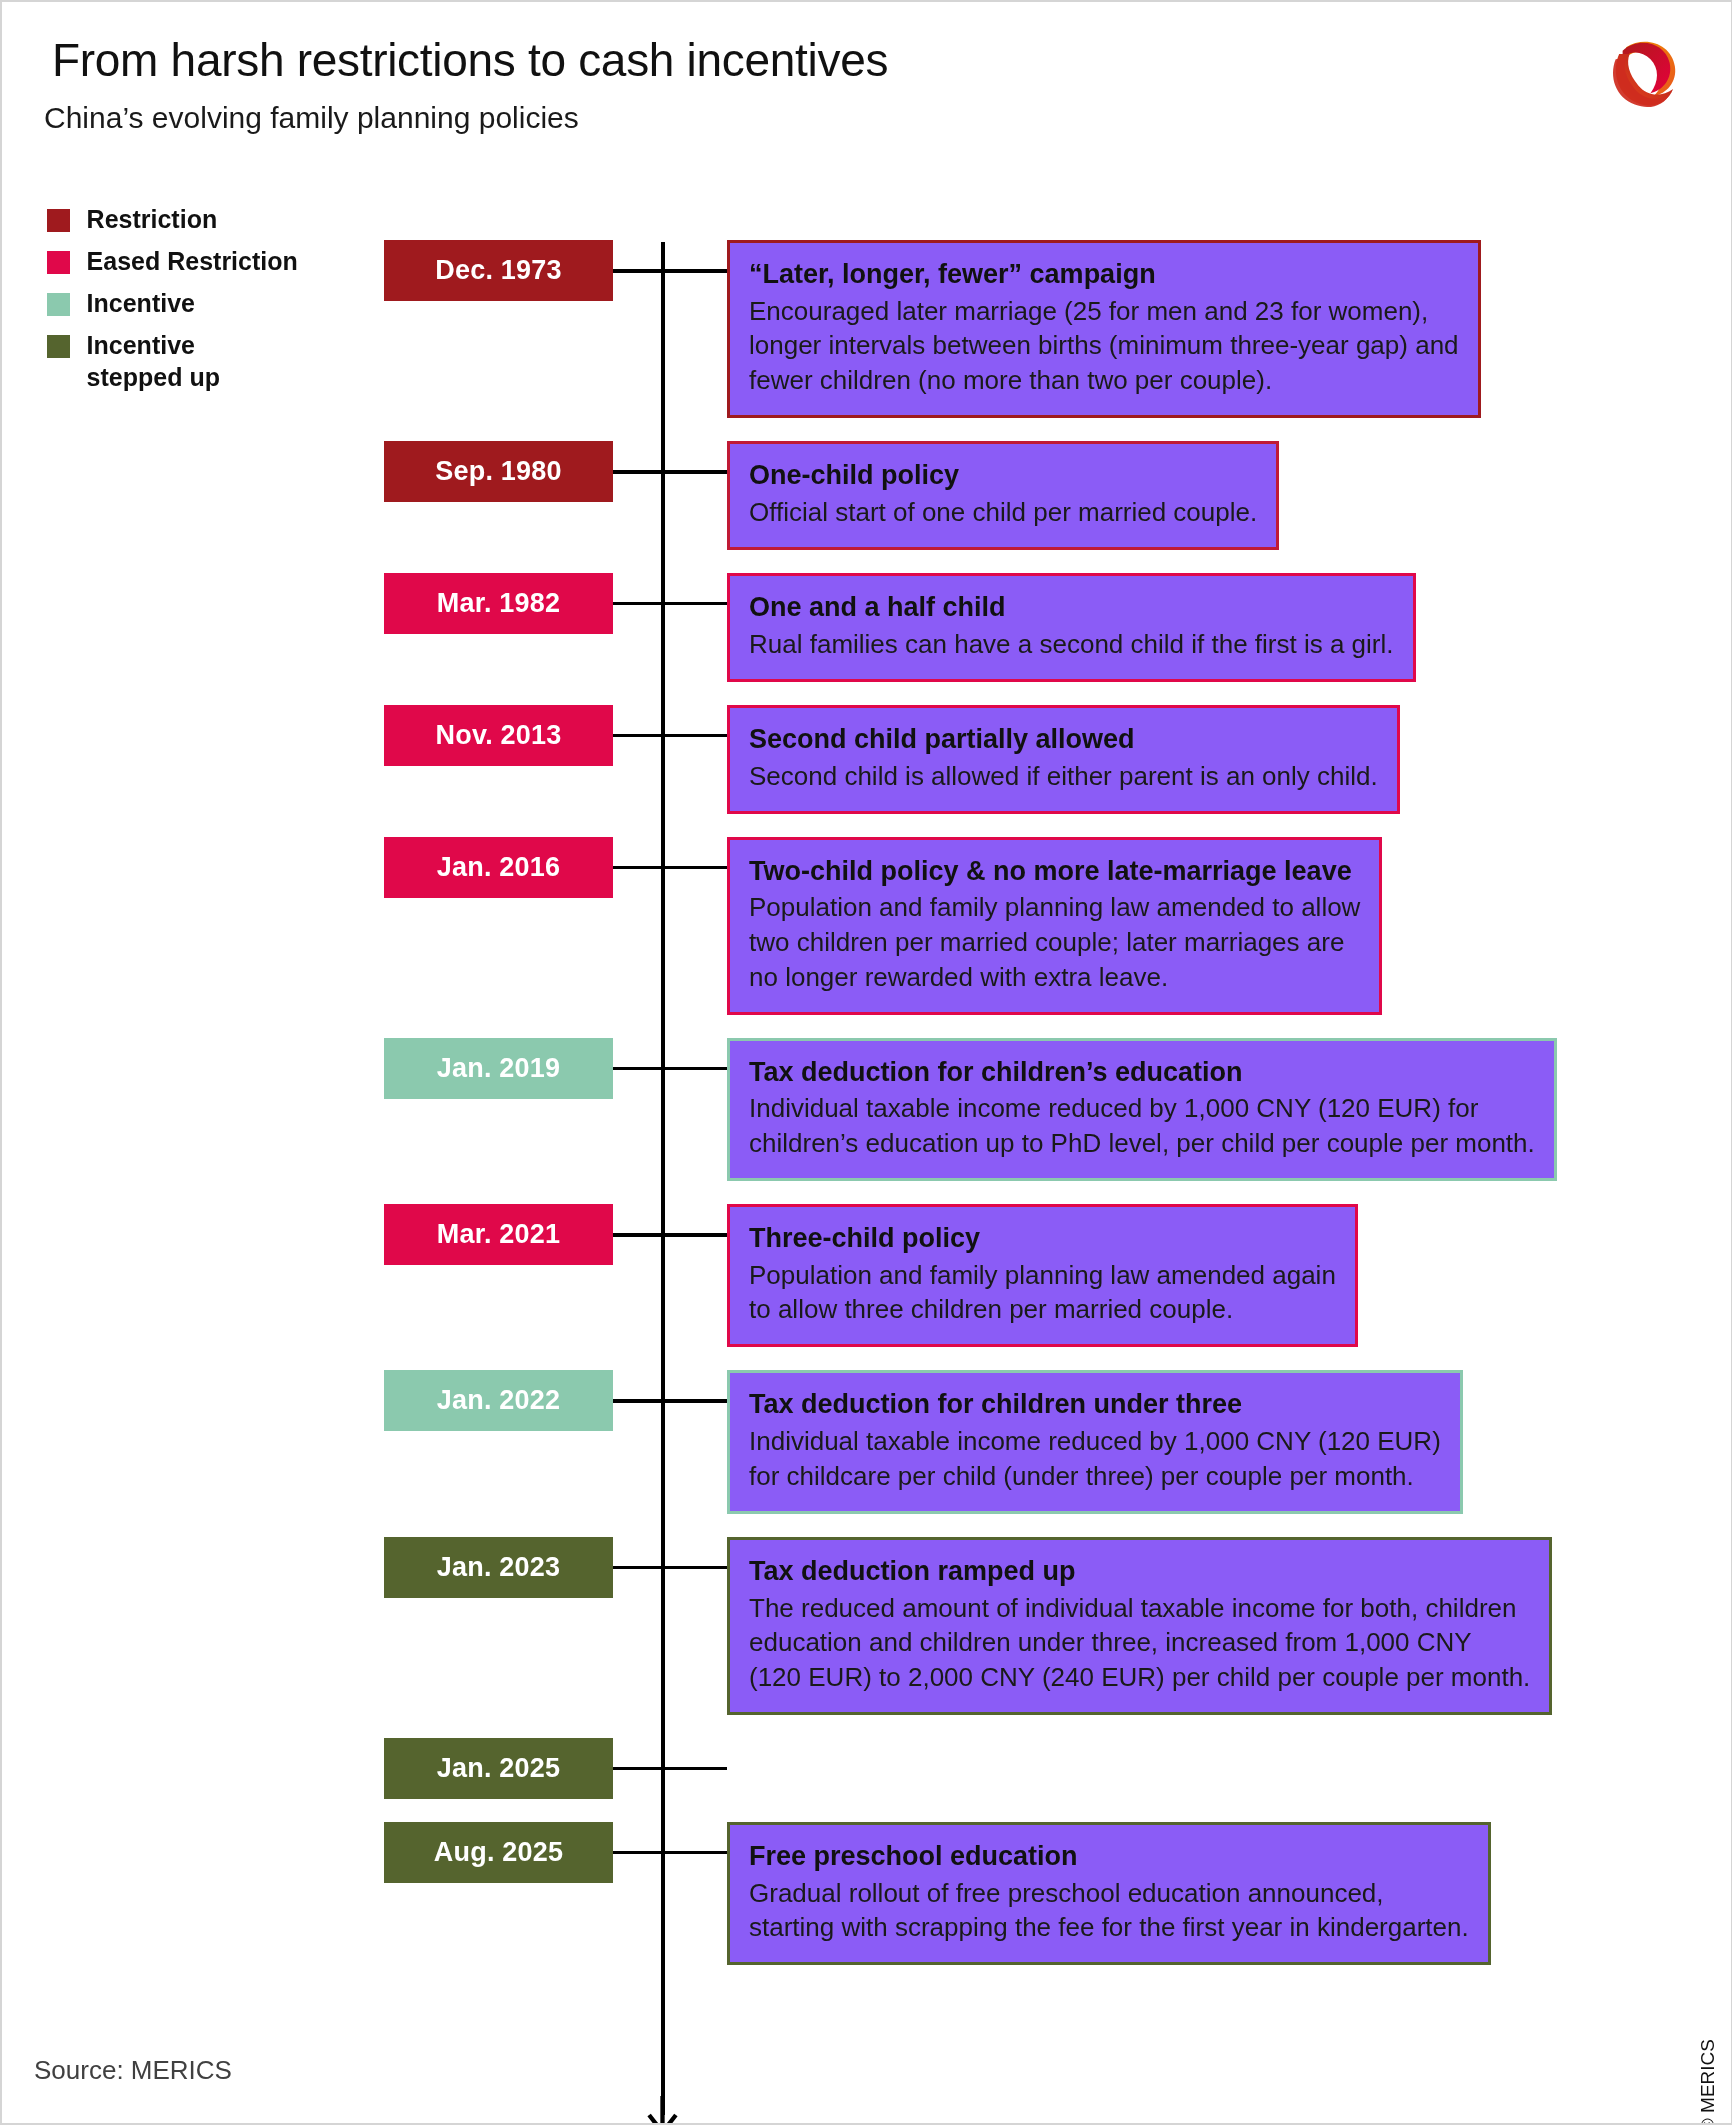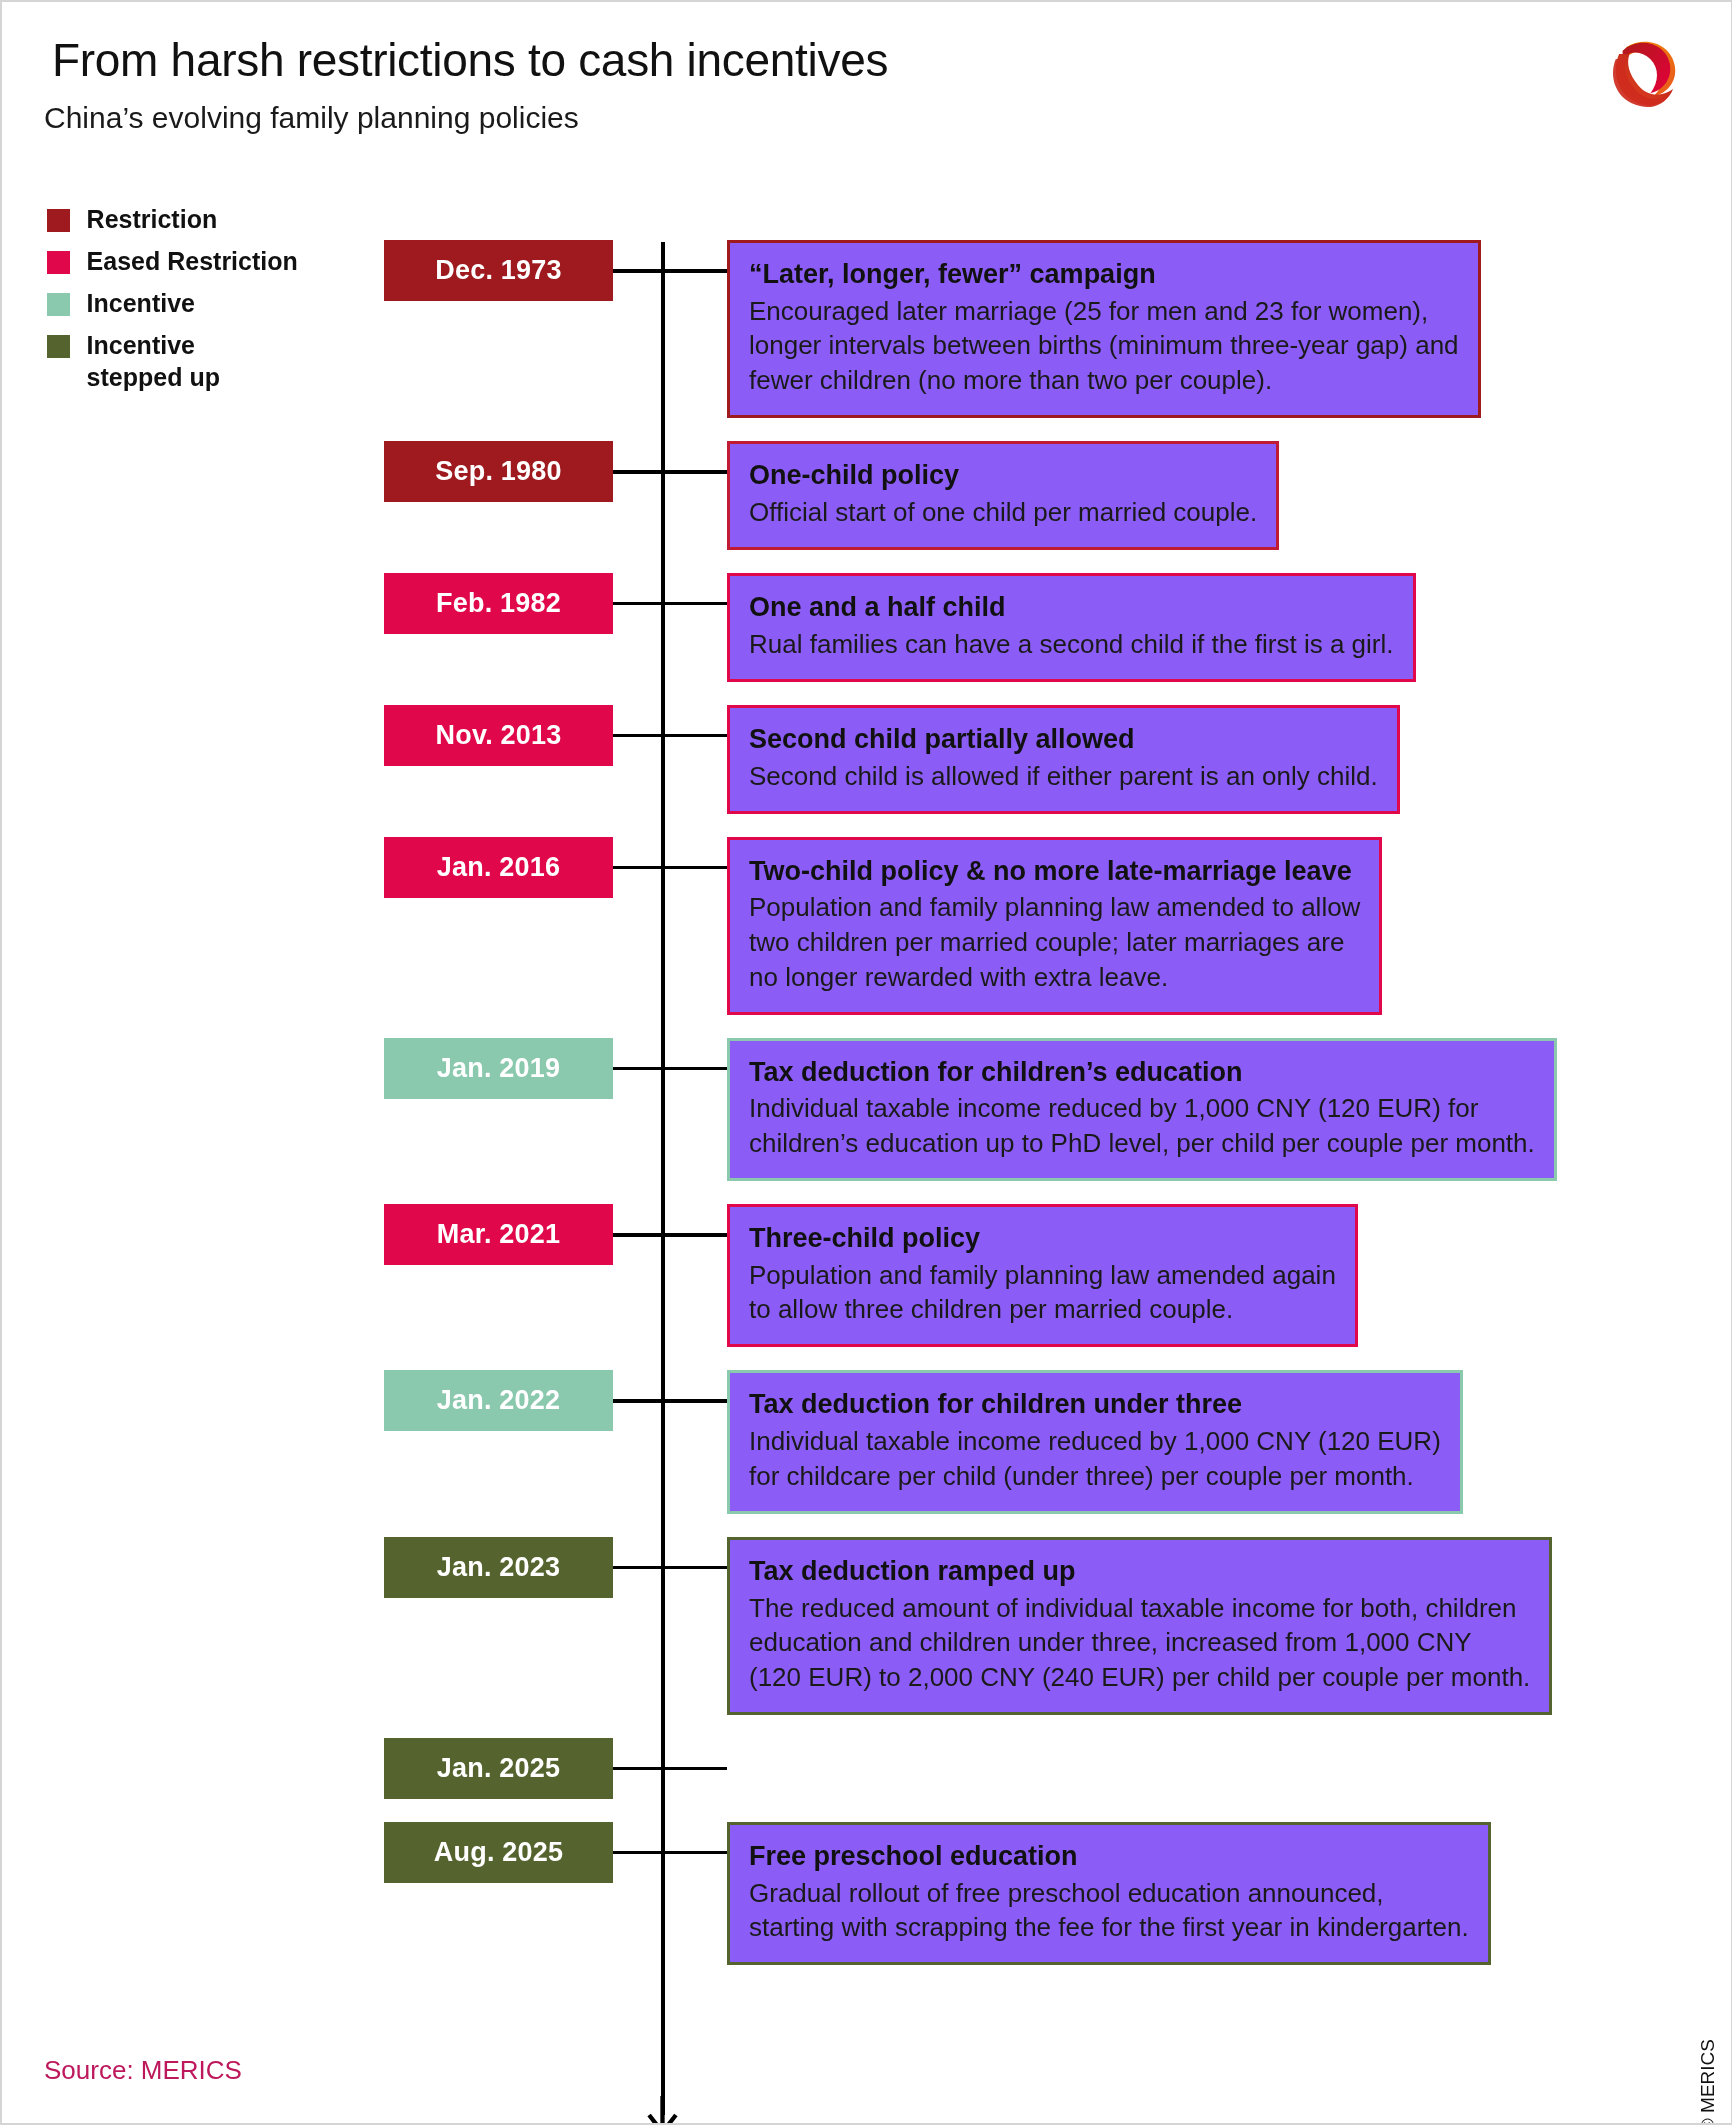--- a/index.html
+++ b/index.html
@@ -149,24 +149,24 @@
     line-height: 1.33;
     white-space: pre-line;
   }
 
   
   .tl-chip-wrap { margin-top: 0; }
 
   
   #source {
     position: absolute;
-    left: 42px;
+    left: 32px;
     top: 2053px;
     font-size: 26px;
-    color: #be185d;
+    color: #404040;
   }
 
   #copyright {
     position: absolute;
     right: 12.2px;
     bottom: 84px;
     font-size: 19px;
     color: #111111;
     transform: rotate(-90deg);
     transform-origin: 100% 100%;
@@ -255,21 +255,21 @@
         <div class="tl-connector"></div>
       </div>
       <div class="tl-box" style="border-color:#C01A35">
         <div class="tl-box-title">One-child policy</div>
         <div class="tl-box-body">Official start of one child per married couple.</div>
       </div>
     </div>
 
     <div class="tl-row">
       <div class="tl-chip-wrap">
-        <div class="tl-chip" style="background:#E0084A">Feb. 1982</div>
+        <div class="tl-chip" style="background:#E0084A">Mar. 1982</div>
         <div class="tl-connector"></div>
       </div>
       <div class="tl-box" style="border-color:#E0084A">
         <div class="tl-box-title">One and a half child</div>
         <div class="tl-box-body">Rual families can have a second child if the first is a girl.</div>
       </div>
     </div>
 
     <div class="tl-row">
       <div class="tl-chip-wrap">

